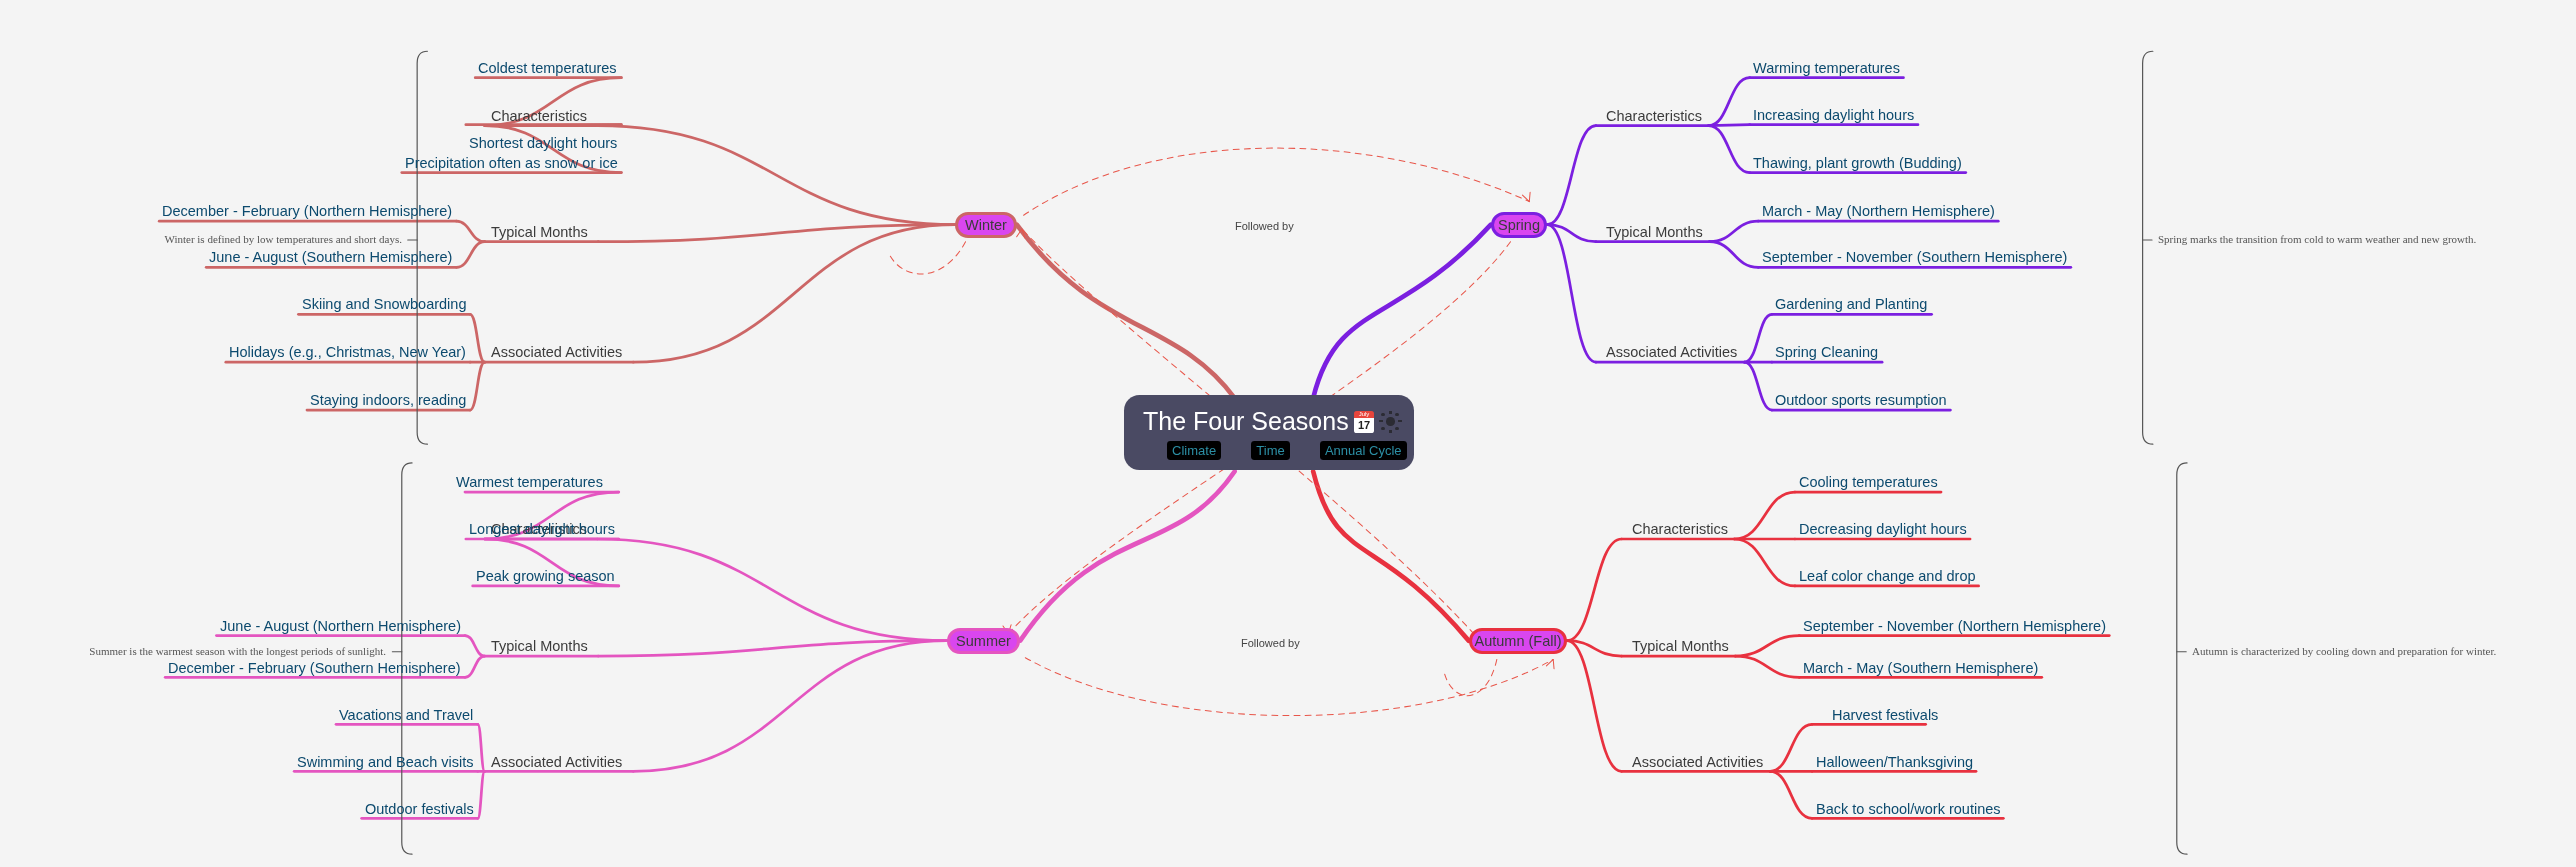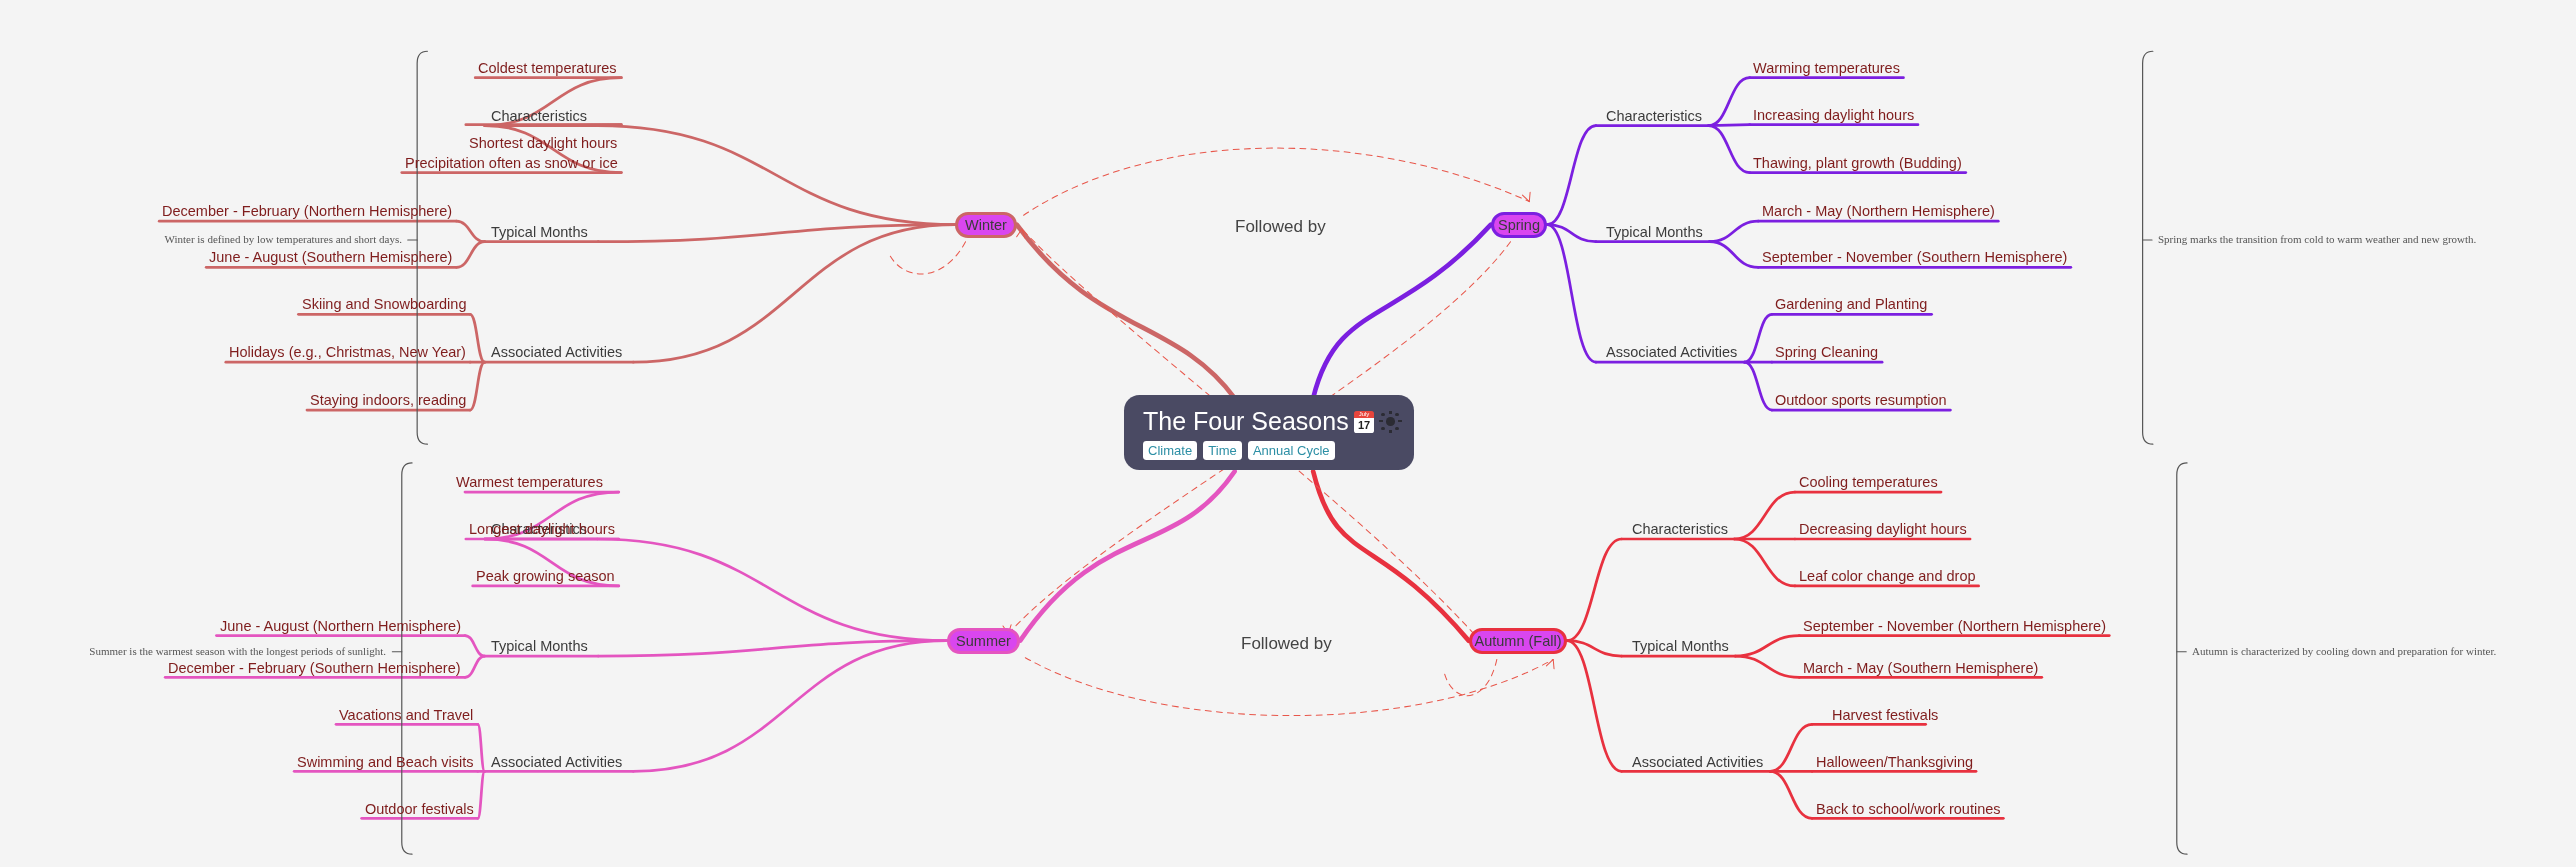--- a/index.html
+++ b/index.html
@@ -16,22 +16,22 @@
     position:absolute;background:#4a4a63;border-radius:15.4px;
     padding:12px 19px 10.3px 19px;box-sizing:border-box;
     display:flex;flex-direction:column;gap:5.1px;align-items:flex-start;
   }
   .root-title{
     color:#ffffff;font-size:25px;line-height:29px;white-space:nowrap;
     display:flex;align-items:center;gap:5.1px;
   }
   .root-badges{display:flex;gap:6px;}
   .badge{
-    background:#ffffff;color:#2c8fa5;font-size:13px;line-height:15.4px;
-    padding:1.7px 5.1px;border-radius:3.4px;white-space:nowrap;
+    background:#000000;color:#2c8fa5;font-size:13px;line-height:15.4px;
+    padding:1.7px 5.1px;border-radius:3.4px;white-space:nowrap;margin-left:24px;
   }
   .cal-icon{display:inline-block;width:20.5px;height:22px;position:relative;vertical-align:-3.4px;}
   .cal-icon .cal-top{position:absolute;left:0;top:0;width:20.5px;height:7.7px;background:#e8453c;border-radius:2.6px 2.6px 0 0;}
   .cal-icon .cal-top span{display:block;font-size:6px;color:#fff;text-align:center;line-height:7.7px;}
   .cal-icon .cal-body{position:absolute;left:0;top:7.7px;width:20.5px;height:14.5px;background:#fff;border-radius:0 0 2.6px 2.6px;
       font-size:11px;color:#222;text-align:center;line-height:14.5px;font-weight:bold;}
   .sun-icon{display:inline-block;width:22px;height:22px;position:relative;vertical-align:-4.3px;}
   .sun-icon i{position:absolute;background:#2b2b33;}
   .sun-core{left:6.8px;top:6.8px;width:8.5px;height:8.5px;border-radius:50%;}
   .ray{width:2.6px;height:3.4px;}
@@ -39,30 +39,30 @@
   
   .season-node{
     position:absolute;background:#d946ef;border-radius:13.7px;
     border:3.4px solid #cc6666;box-sizing:border-box;
     display:flex;align-items:center;justify-content:center;
     font-size:14.5px;color:#3b3b3b;white-space:nowrap;
   }
 
   
   .label{
-    position:absolute;white-space:nowrap;font-size:14.5px;line-height:17px;color:#7f1d1d;
+    position:absolute;white-space:nowrap;font-size:14.5px;line-height:17px;color:#0c4a6e;
   }
   .label.mid{color:#3b3b3b;}
 
   
   .annot{
     position:absolute;white-space:nowrap;font-size:11px;line-height:13.7px;color:#555;font-family:Liberation Serif, serif;
   }
   .followed{
-    position:absolute;white-space:nowrap;font-size:17px;line-height:15.4px;color:#444;text-align:right;
+    position:absolute;white-space:nowrap;font-size:11px;line-height:15.4px;color:#444;text-align:right;
   }
 </style>
 </head>
 <body>
 
 <div id="canvas">
   <svg class="links" id="links-svg" viewBox="0 0 3015 1015">
       <path d="M1118,263 C908.5,263 908.5,147 699,147" fill="none" stroke="#cc6666" stroke-width="3.2" stroke-linecap="round" stroke-linejoin="round"></path>
       <path d="M699,147 L567,147" fill="none" stroke="#cc6666" stroke-width="3.2" stroke-linecap="round" stroke-linejoin="round"></path>
       <path d="M556,91 L727,91" fill="none" stroke="#cc6666" stroke-width="3.2" stroke-linecap="round" stroke-linejoin="round"></path>

